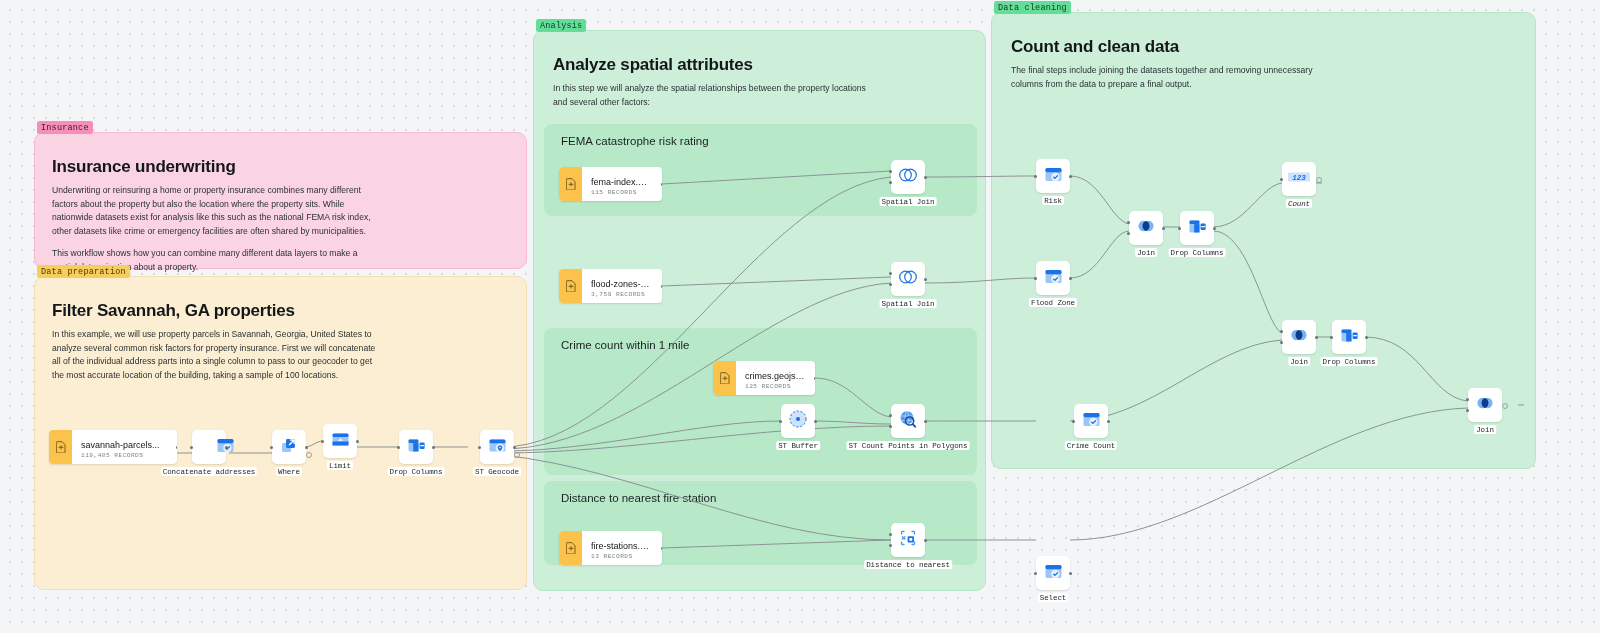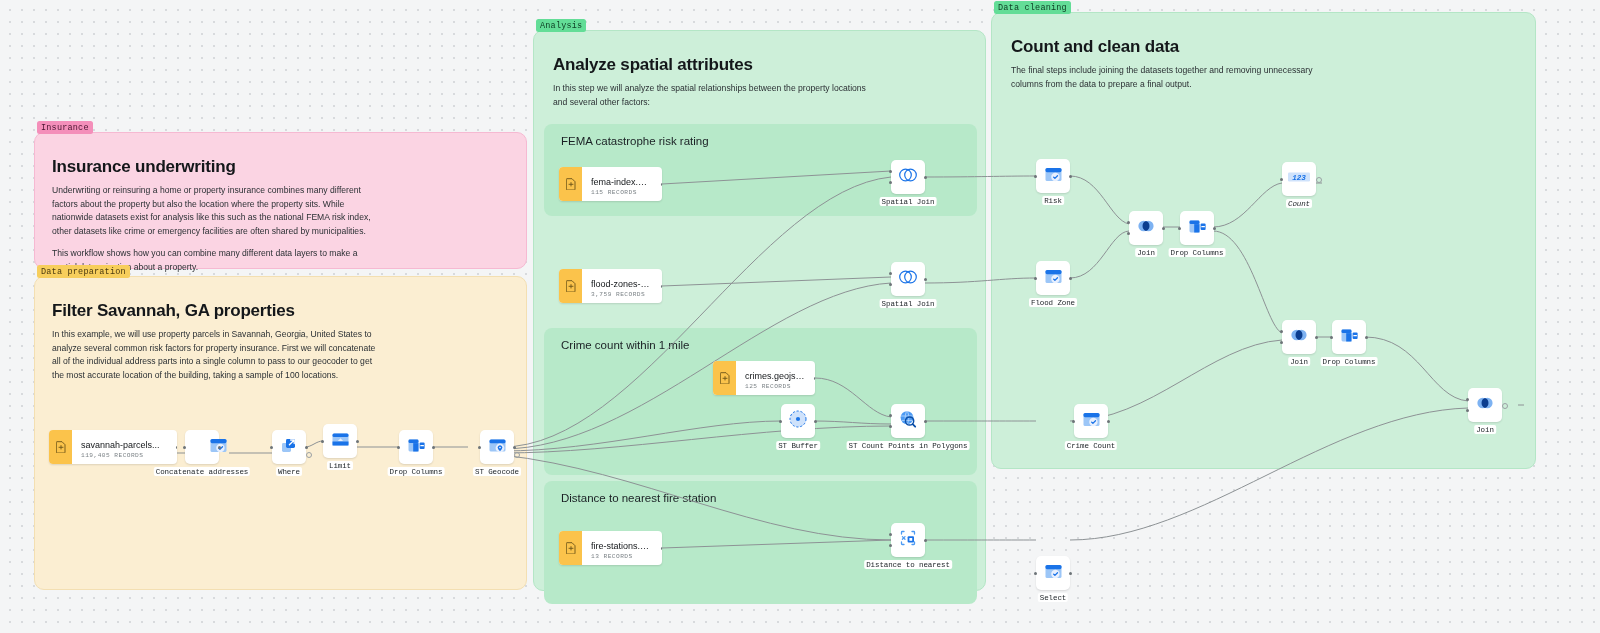--- a/index.html
+++ b/index.html
@@ -267,21 +267,21 @@
     <div class="inner">
       <h2 class="panel-title">Analyze spatial attributes</h2>
       <p class="panel-desc">In this step we will analyze the spatial relationships between the property locations and several other factors:</p>
     </div>
     <div class="subgroup" style="left:10px; top:93px; width:433px; height:92px;">
       <span class="subgroup-title">FEMA catastrophe risk rating</span>
     </div>
     <div class="subgroup" style="left:10px; top:297px; width:433px; height:147px;">
       <span class="subgroup-title">Crime count within 1 mile</span>
     </div>
-    <div class="subgroup" style="left:10px; top:450px; width:433px; height:123px;">
+    <div class="subgroup" style="left:10px; top:450px; width:433px; height:84px;">
       <span class="subgroup-title">Distance to nearest fire station</span>
     </div>
   </div>
 
   <div class="panel" id="panel-cleaning">
     <span class="panel-tag">Data cleaning</span>
     <div class="inner">
       <h2 class="panel-title">Count and clean data</h2>
       <p class="panel-desc">The final steps include joining the datasets together and removing unnecessary columns from the data to prepare a final output.</p>
     </div>
@@ -350,21 +350,21 @@
           <path d="M3 6.3h4M5 4.6v3.4" stroke="#6b5417" stroke-width=".9" stroke-linecap="round"></path>
         </svg>
     </div>
     <div class="ds-body">
       <div class="ds-name">fire-stations.geoj...</div>
       <div class="ds-records">13 RECORDS</div>
     </div>
     <span class="port out"></span>
   </div>
 
-  <div class="op-node" style="left:185px; top:430px;padding-left:32px;">
+  <div class="op-node" style="left:192px; top:430px;padding-left:32px;">
     <span class="port in"></span>
     <span>
       <svg width="21" height="21" viewBox="0 0 21 21">
           <rect x="2.5" y="4" width="16" height="13" rx="1.6" fill="#9cc6f7"></rect>
           <rect x="2.5" y="4" width="16" height="4.2" rx="1.6" fill="#1a73e8"></rect>
           <circle cx="12.4" cy="13" r="4.2" fill="#e8f0fe"></circle>
           <path d="M10.6 13.1l1.3 1.3 2.6-2.6" stroke="#1a73e8" stroke-width="1.3" fill="none" stroke-linecap="round" stroke-linejoin="round"></path>
         </svg>
     </span>
     <span class="port out"></span>

